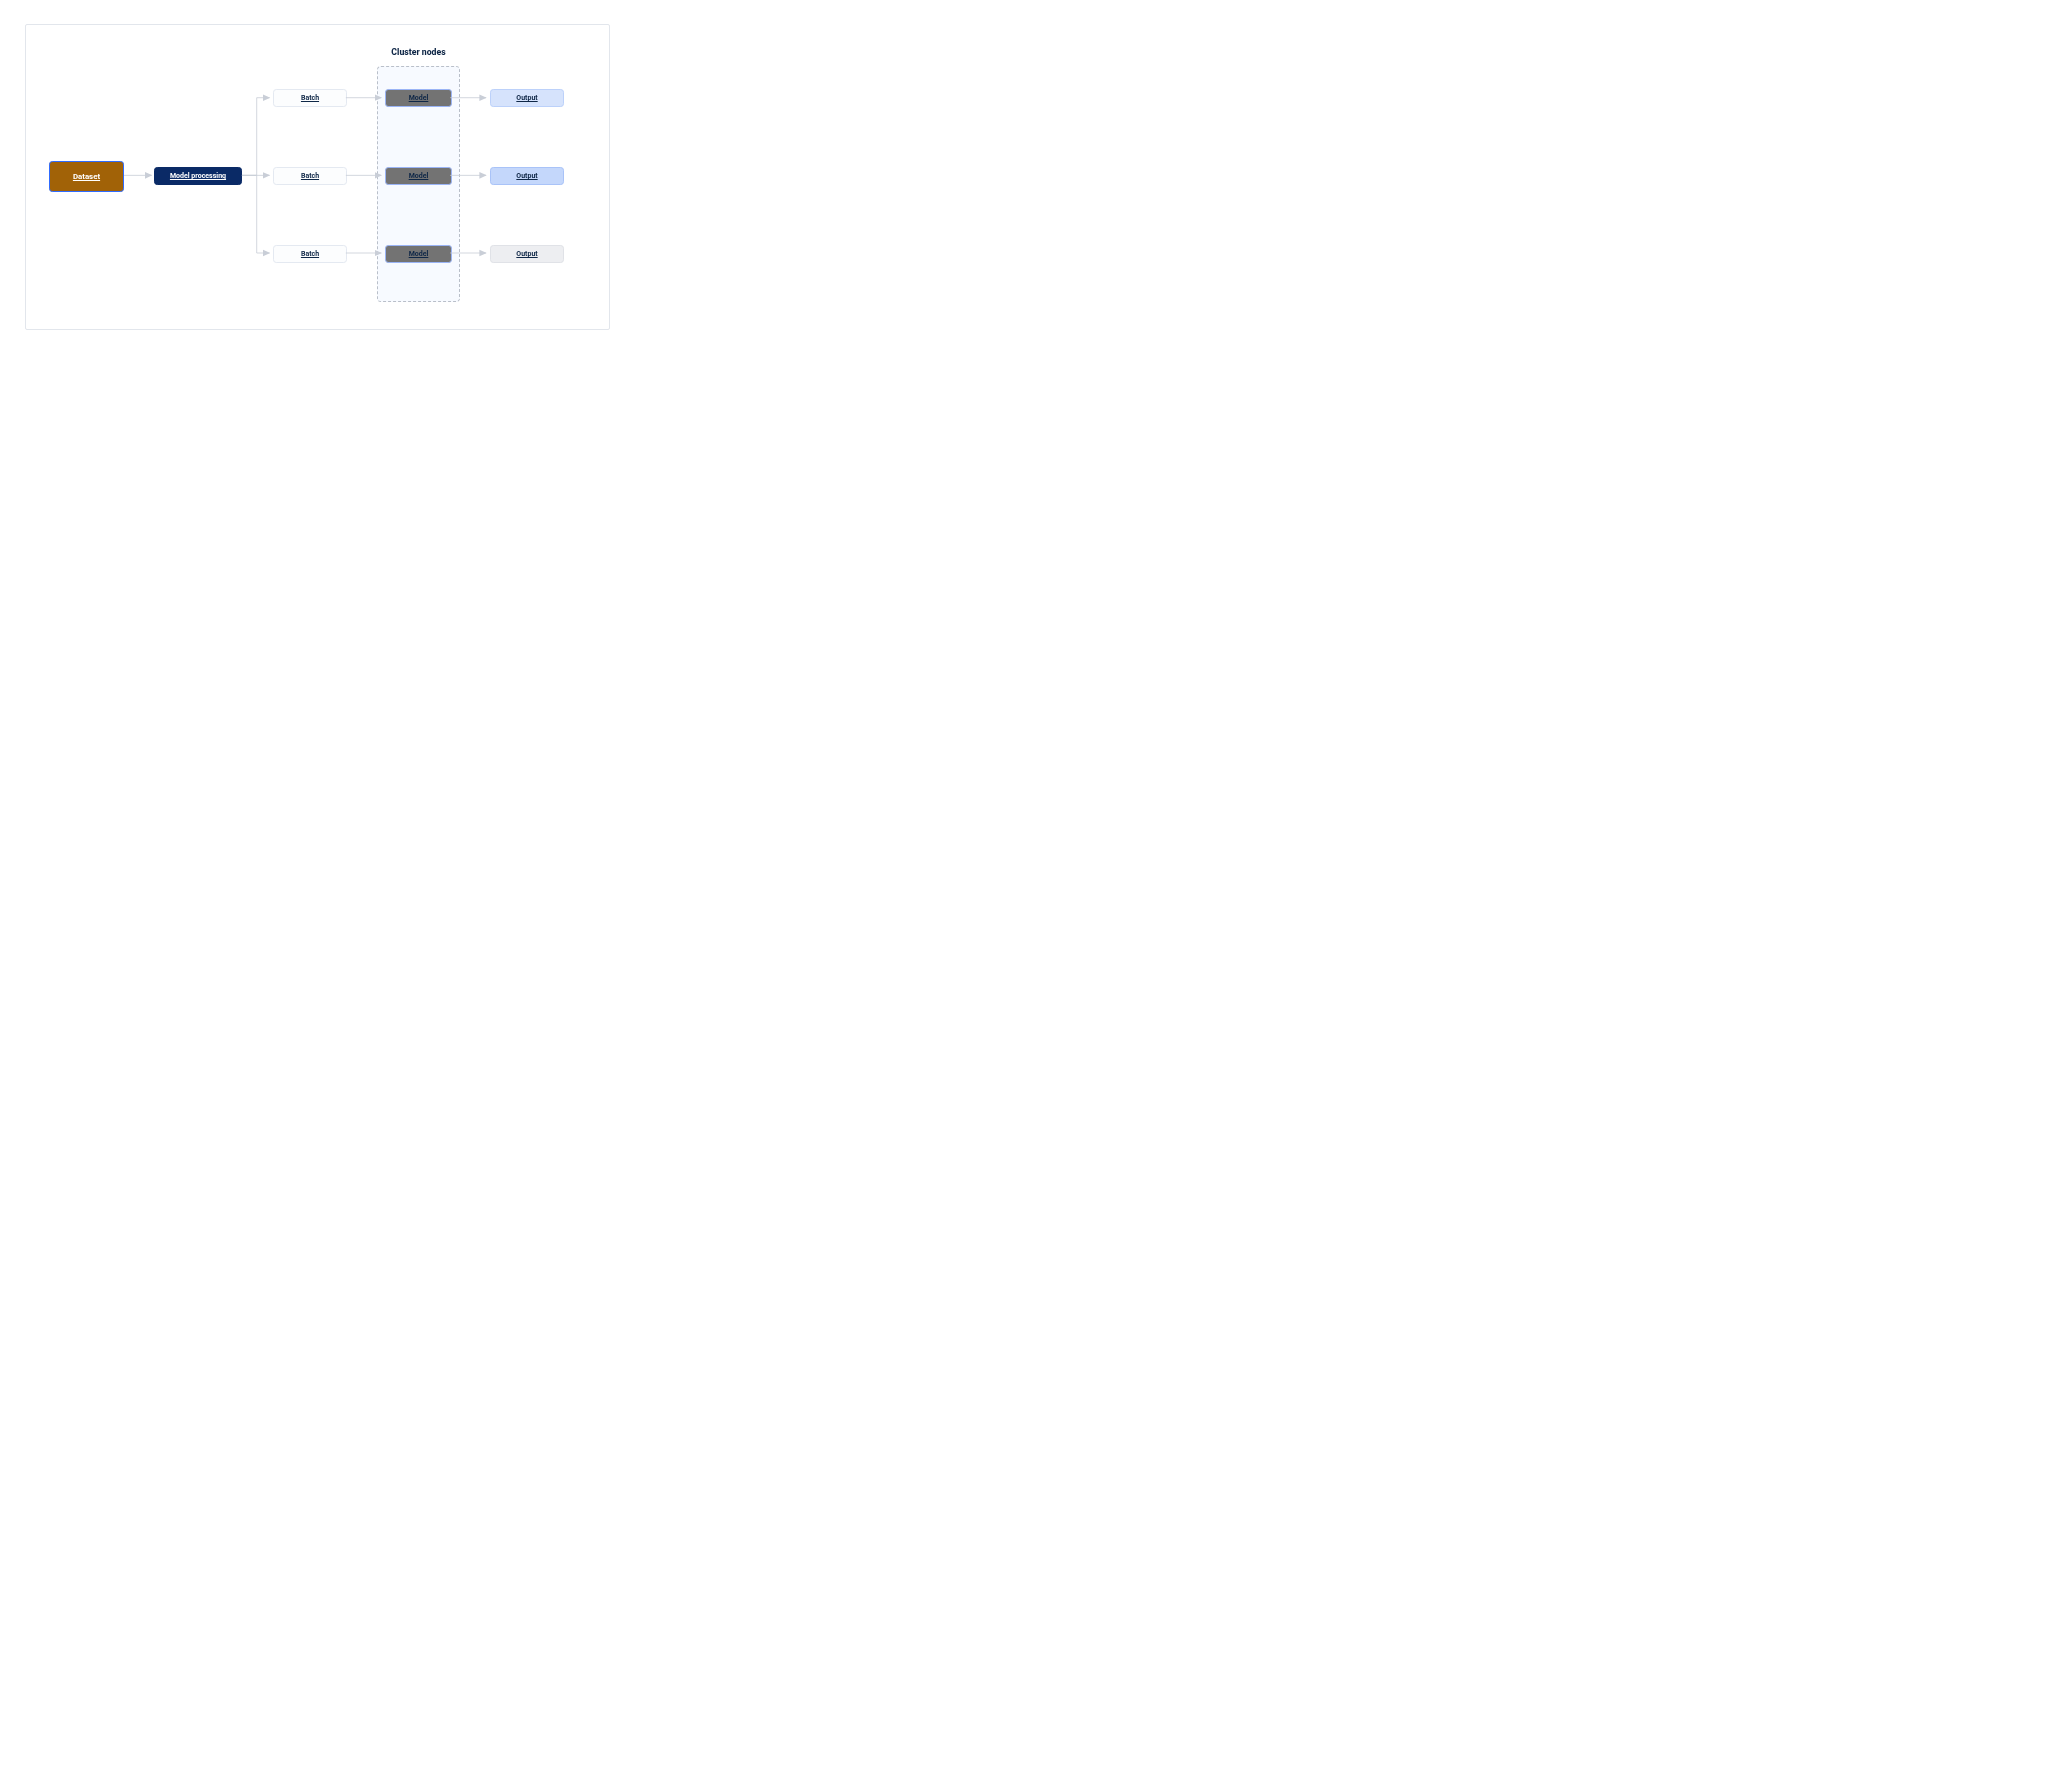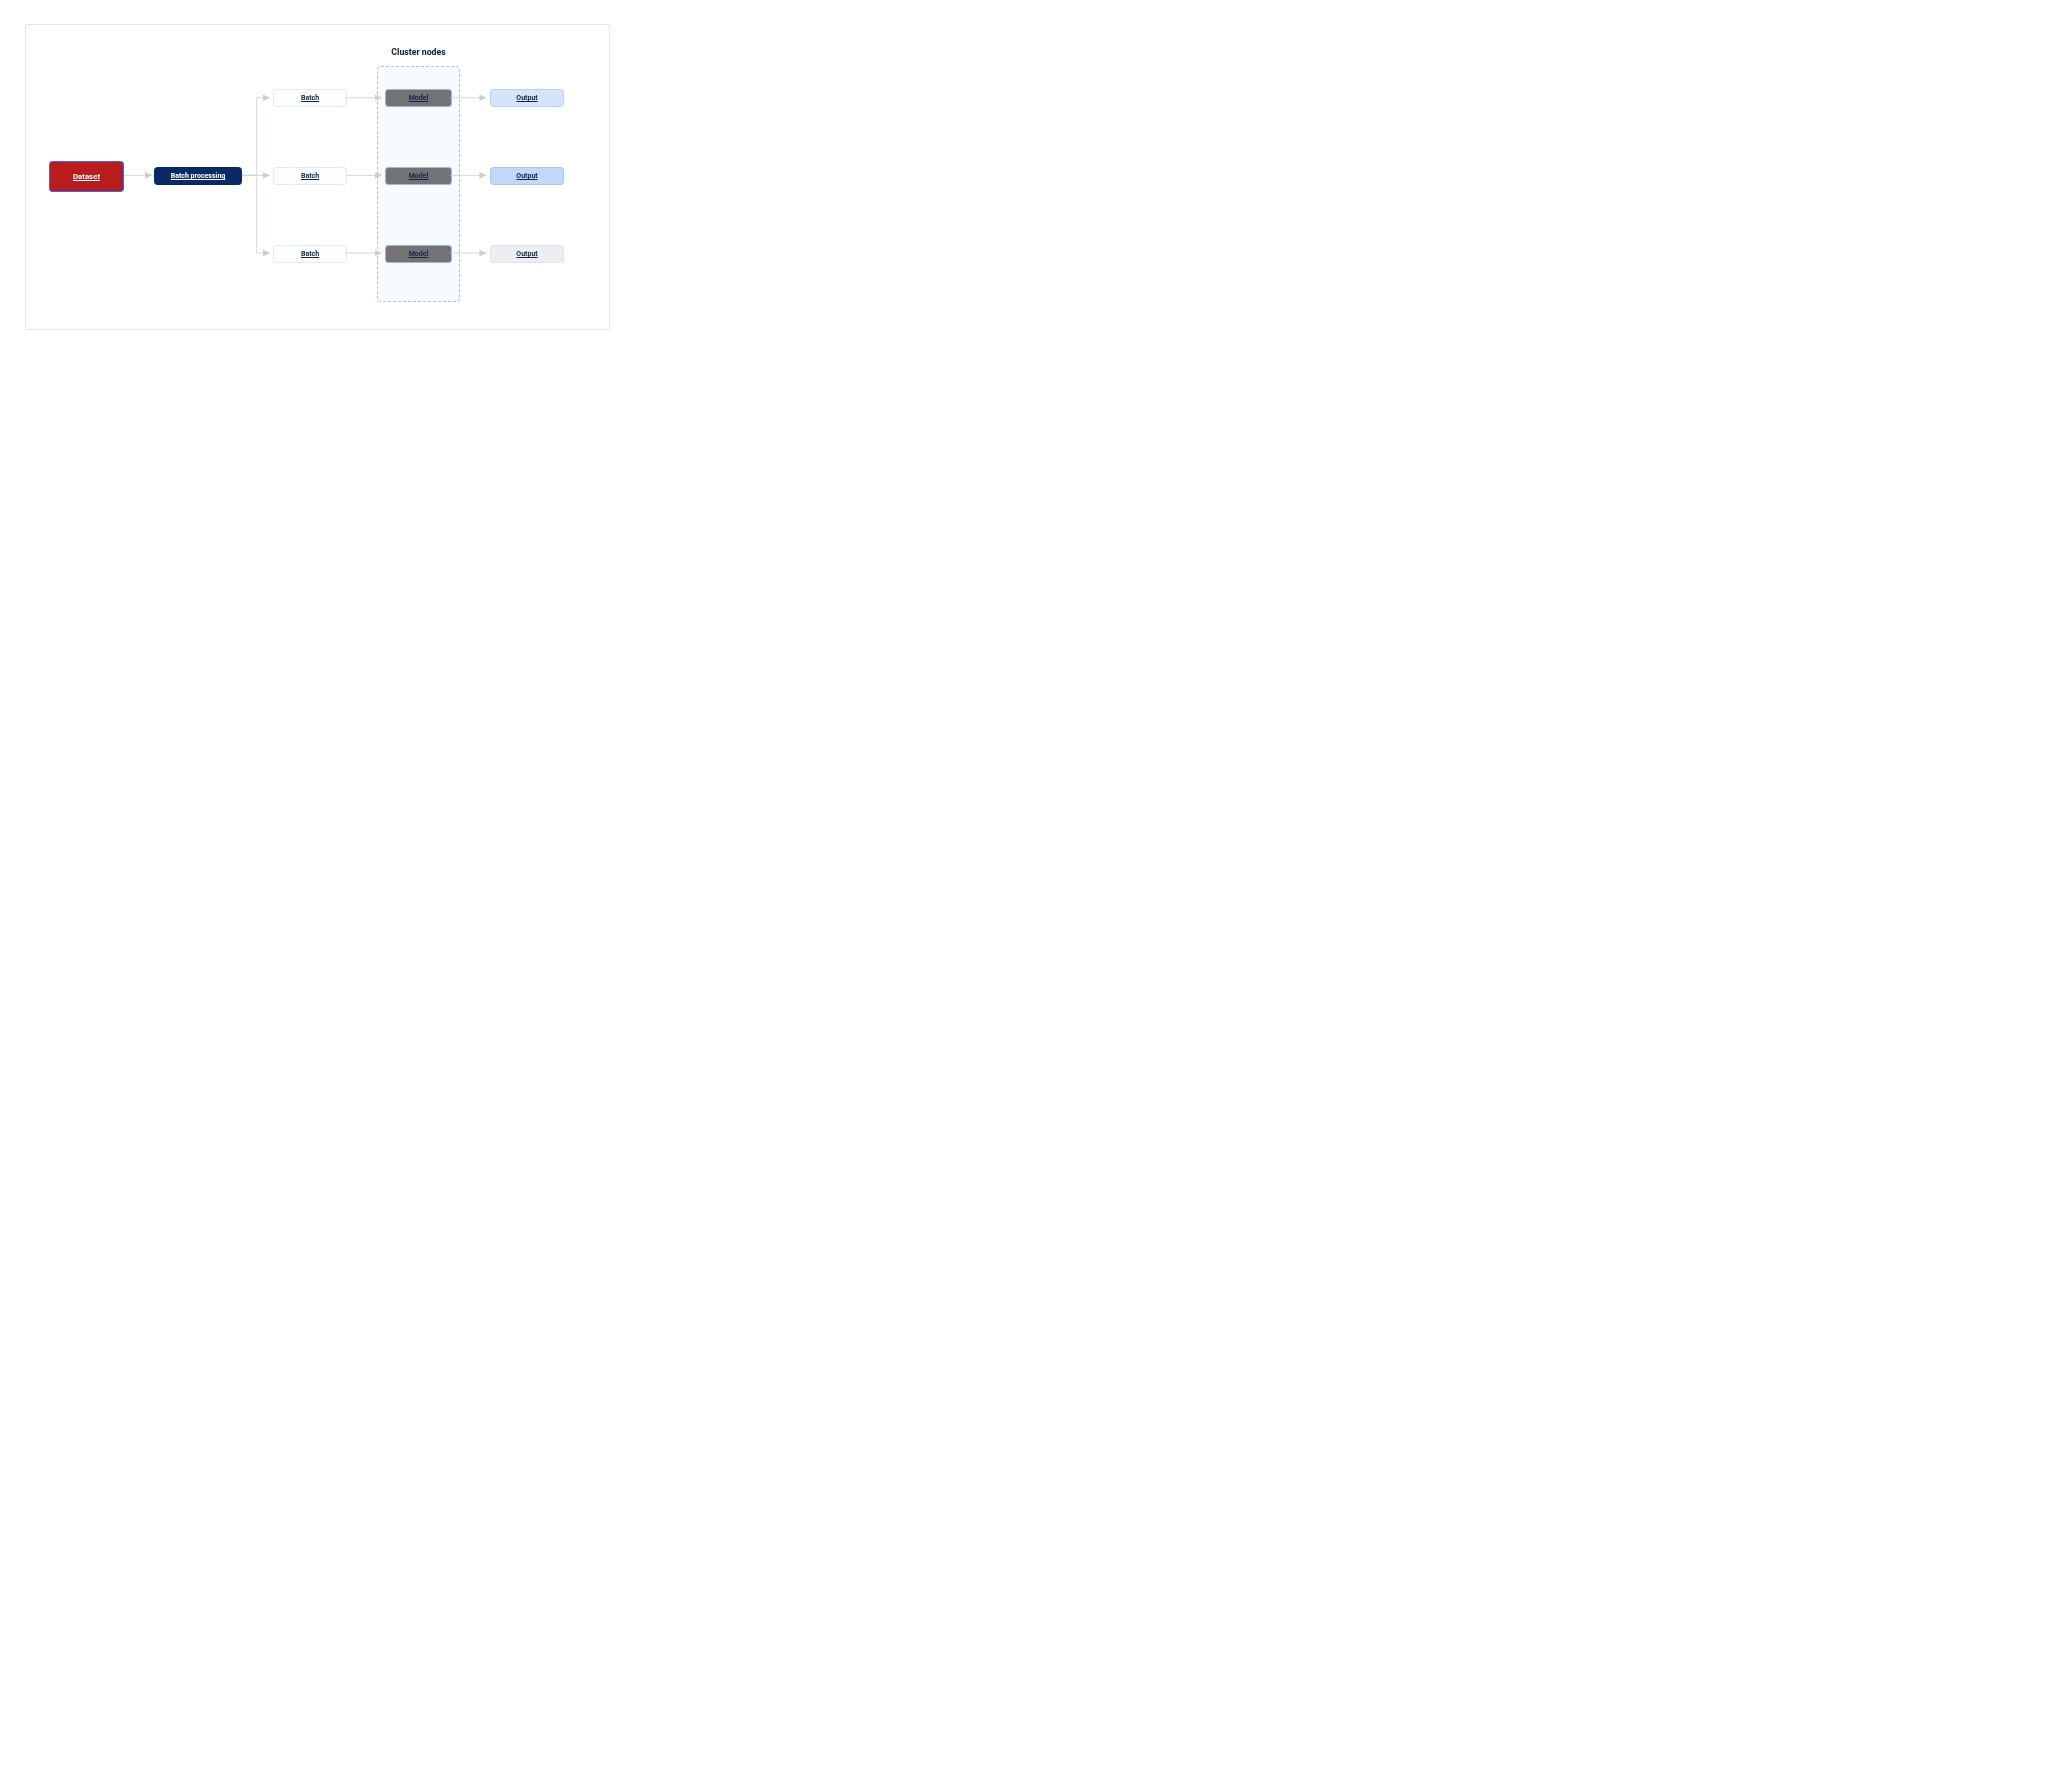--- a/index.html
+++ b/index.html
@@ -23,21 +23,21 @@
     position: absolute;
     display: flex;
     align-items: center;
     justify-content: center;
     border-radius: 3.3px;
     font-weight: 700;
     font-size: 7px;
     text-decoration: underline;
   }
   .dataset {
-    background: #b91c1c;
+    background: #a16207;
     color: #ffffff;
     border: 0.4px solid #2f6bff;
   }
   .batchproc {
     background: #0a2a66;
     color: #ffffff;
     border: 0.4px solid #0a2a66;
   }
   .batch {
     background: #fcfdfe;
@@ -91,21 +91,21 @@
 <body>
 
 <div class="frame">
 
   <div class="cluster-title" style="left:351px; top:21.5px; width:83px;">Cluster nodes</div>
 
   <div class="cluster-box" style="left:351px; top:41px; width:83px; height:236px;"></div>
 
   <div class="node dataset" style="left:23px; top:136px; width:75px; height:31px; font-size:7.9px;">Dataset</div>
 
-  <div class="node batchproc" style="left:128px; top:142px; width:88px; height:18px;">Batch processing</div>
+  <div class="node batchproc" style="left:128px; top:142px; width:88px; height:18px;">Model processing</div>
 
   <div class="node batch" style="left:247px; top:64px; width:74px; height:18px;">Batch</div>
   <div class="node batch" style="left:247px; top:142px; width:74px; height:18px;">Batch</div>
   <div class="node batch" style="left:247px; top:220px; width:74px; height:18px;">Batch</div>
 
   <div class="node model" style="left:359px; top:64px; width:67px; height:18px;">Model</div>
   <div class="node model" style="left:359px; top:142px; width:67px; height:18px;">Model</div>
   <div class="node model" style="left:359px; top:220px; width:67px; height:18px;">Model</div>
 
   <div class="node out-light" style="left:464px; top:64px; width:74px; height:18px;">Output</div>

